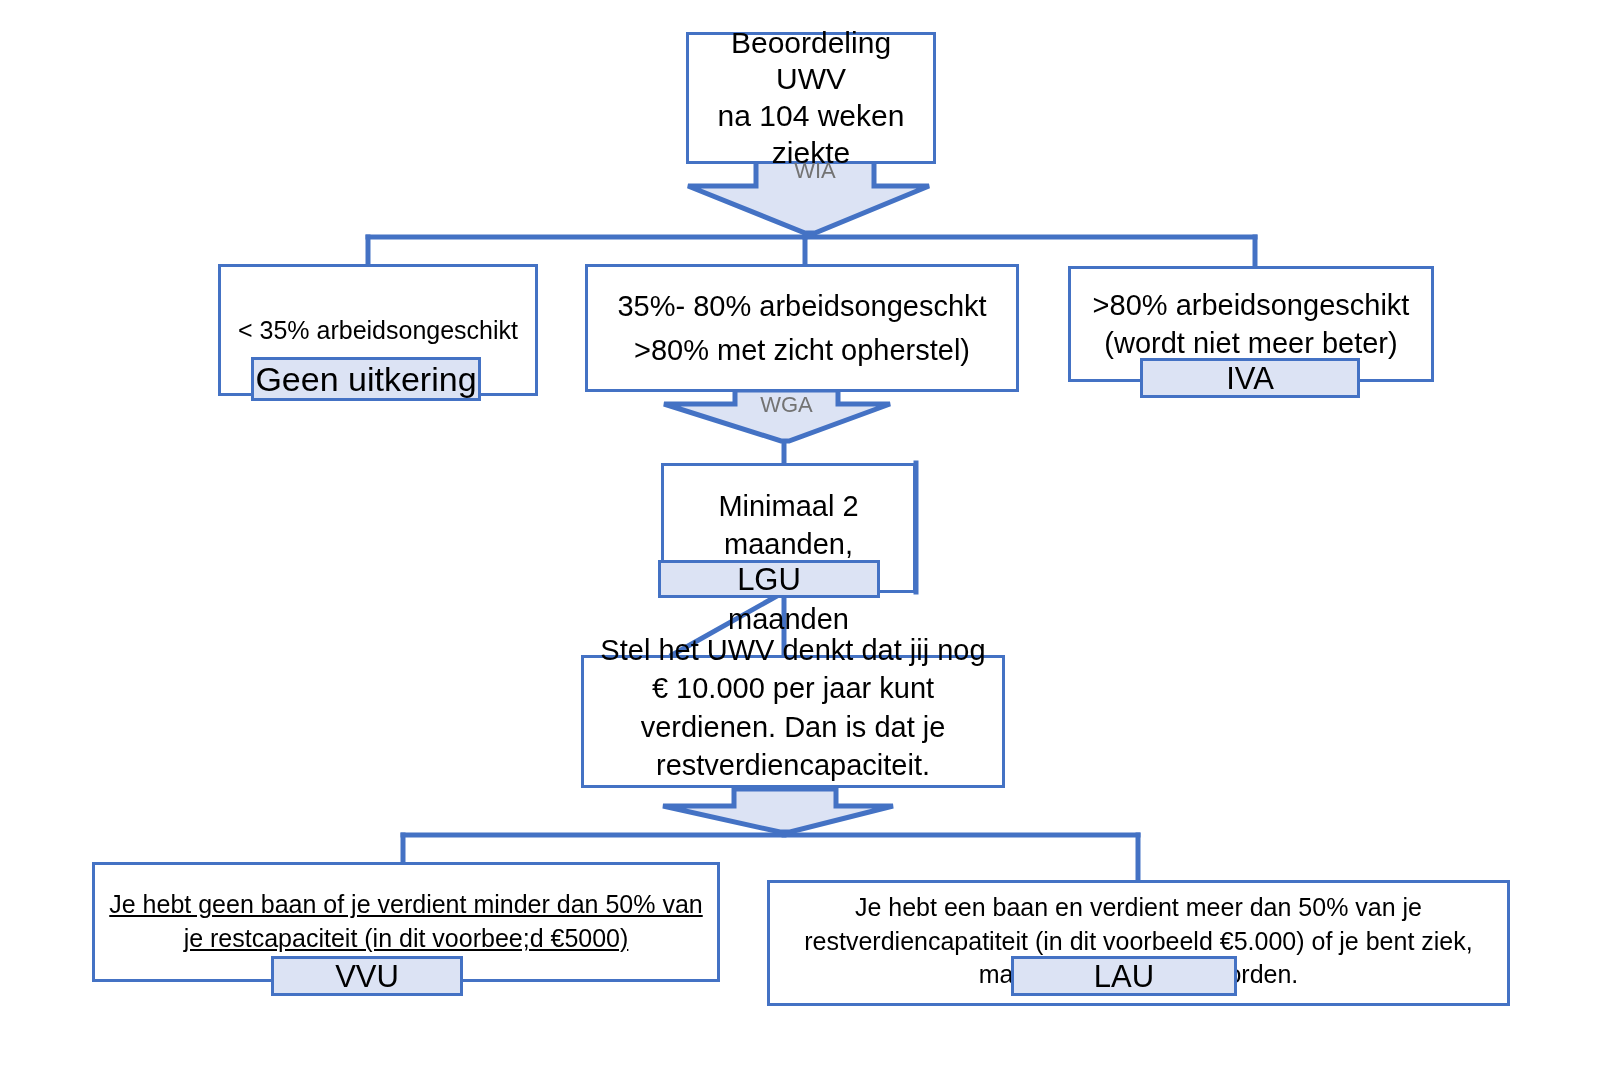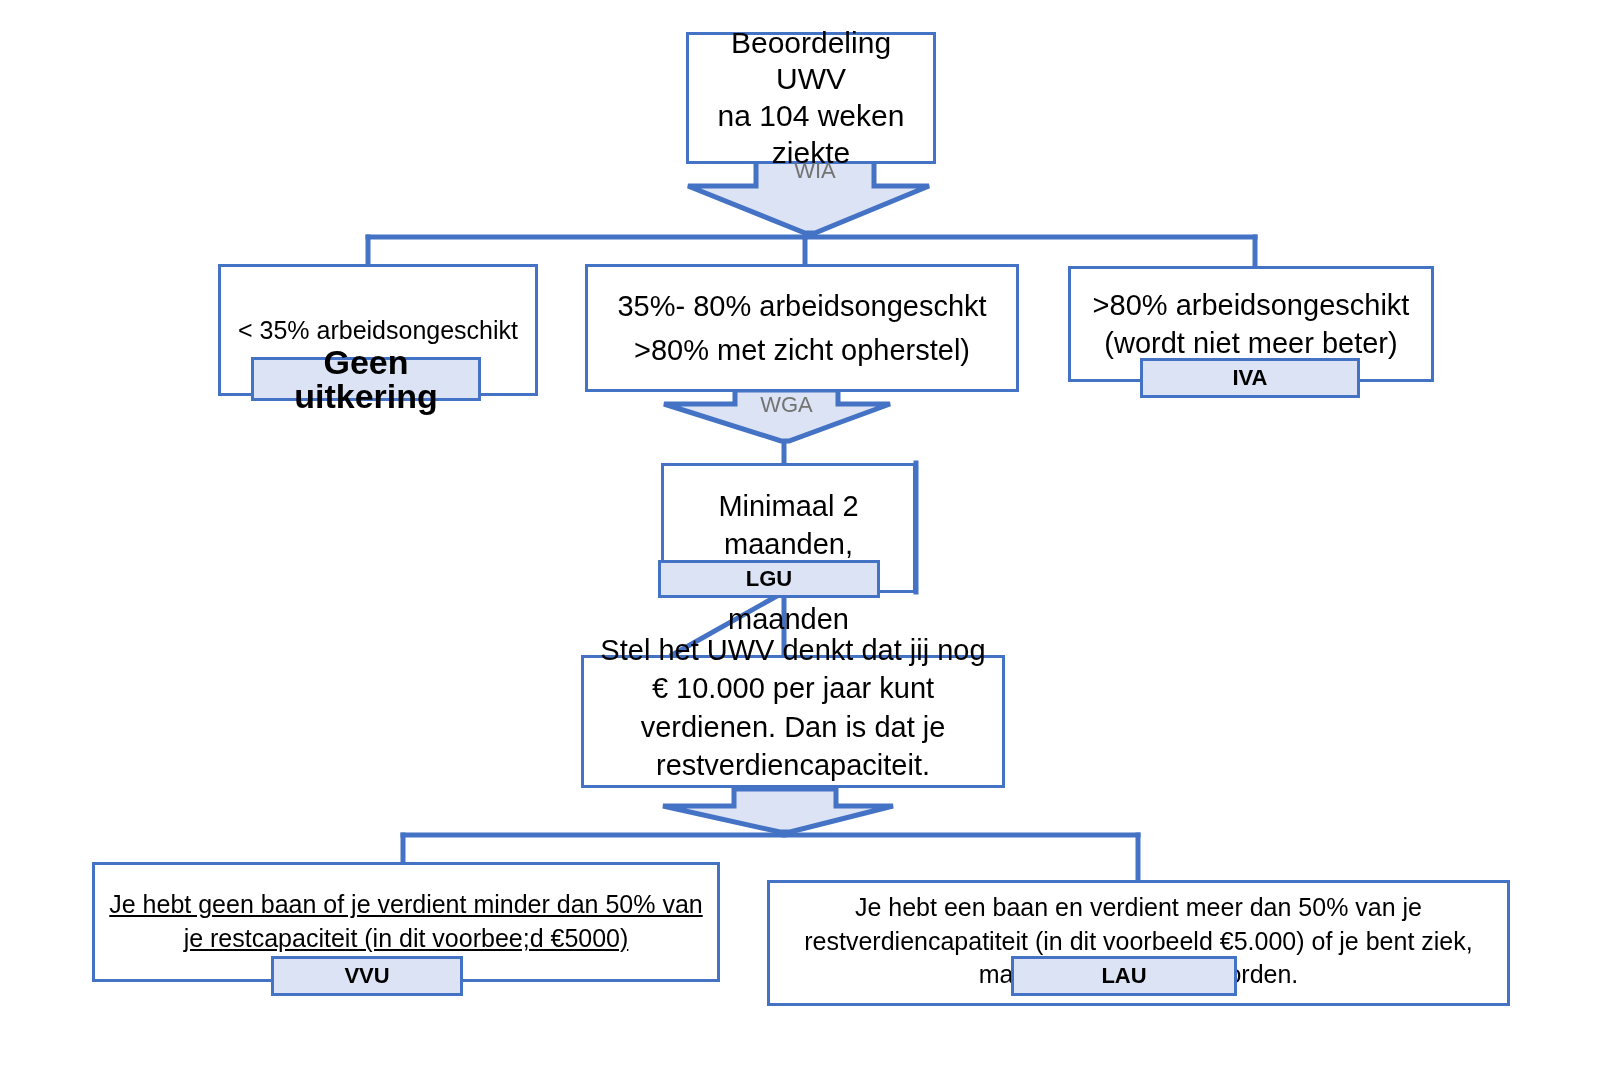--- a/index.html
+++ b/index.html
@@ -49,36 +49,35 @@
     position: absolute;
     box-sizing: border-box;
     border: 3px solid #4472C4;
     background: #DCE3F4;
     display: flex;
     align-items: center;
     justify-content: center;
     text-align: center;
     z-index: 5;
     line-height: 1.0;
-    font-weight: bold;
   }
   .arrow-label {
     position: absolute;
     z-index: 6;
     text-align: center;
     color: #737373;
     pointer-events: none;
   }
   
   .fs-top    { font-size: 30px; }
   .fs-mid    { font-size: 29px; }
   .fs-small  { font-size: 25px; }
   .fs-narrow { font-size: 25px; }
   .badge-lg  { font-size: 34px; }
-  .badge-md  { font-size: 22px; }
+  .badge-md  { font-size: 31px; }
   .lbl-sm    { font-size: 22px; }
   .condensed { font-stretch: semi-condensed; }
 </style>
 </head>
 <body>
 
 <div id="canvas">
 
   <svg id="wires" viewBox="0 0 1610 1074" xmlns="http://www.w3.org/2000/svg">
     <g stroke="#4472C4" stroke-width="5" fill="none" stroke-linecap="square">

